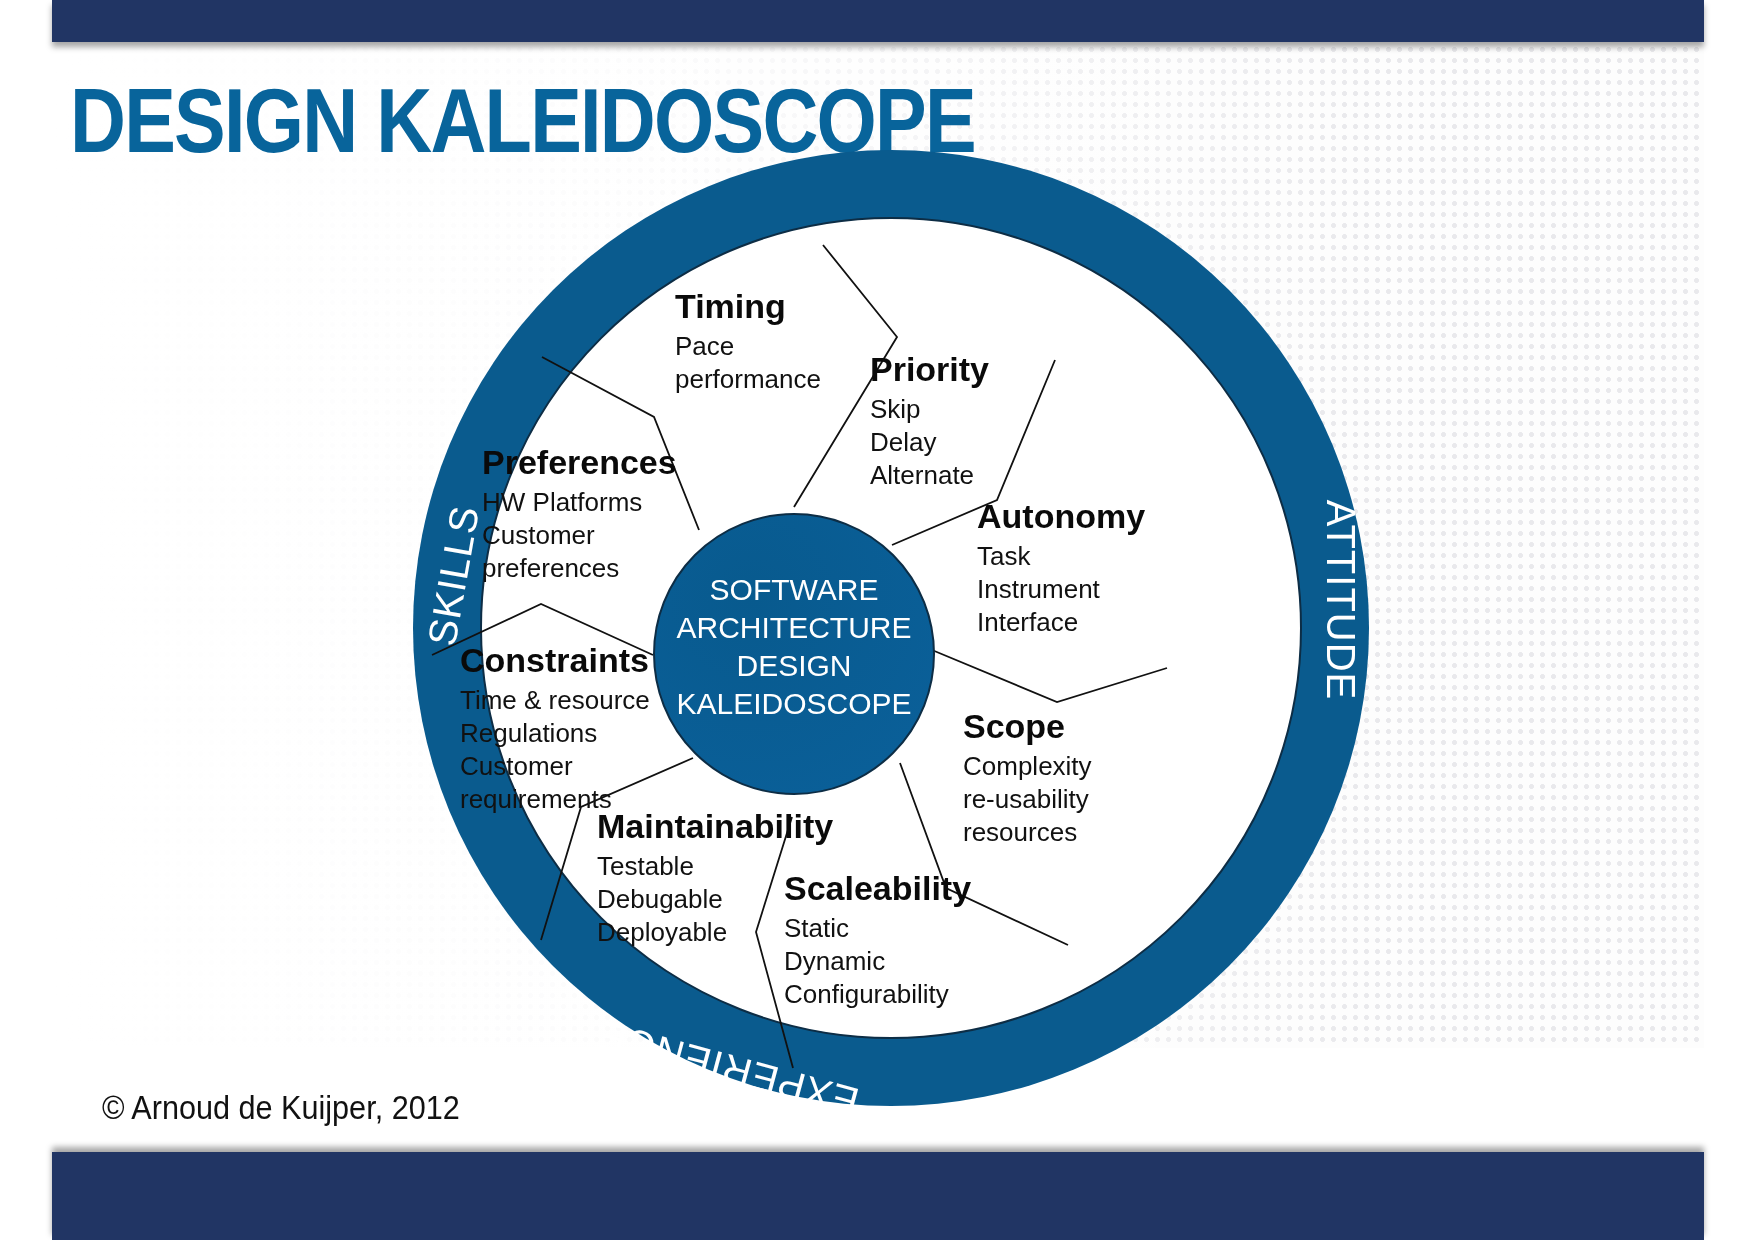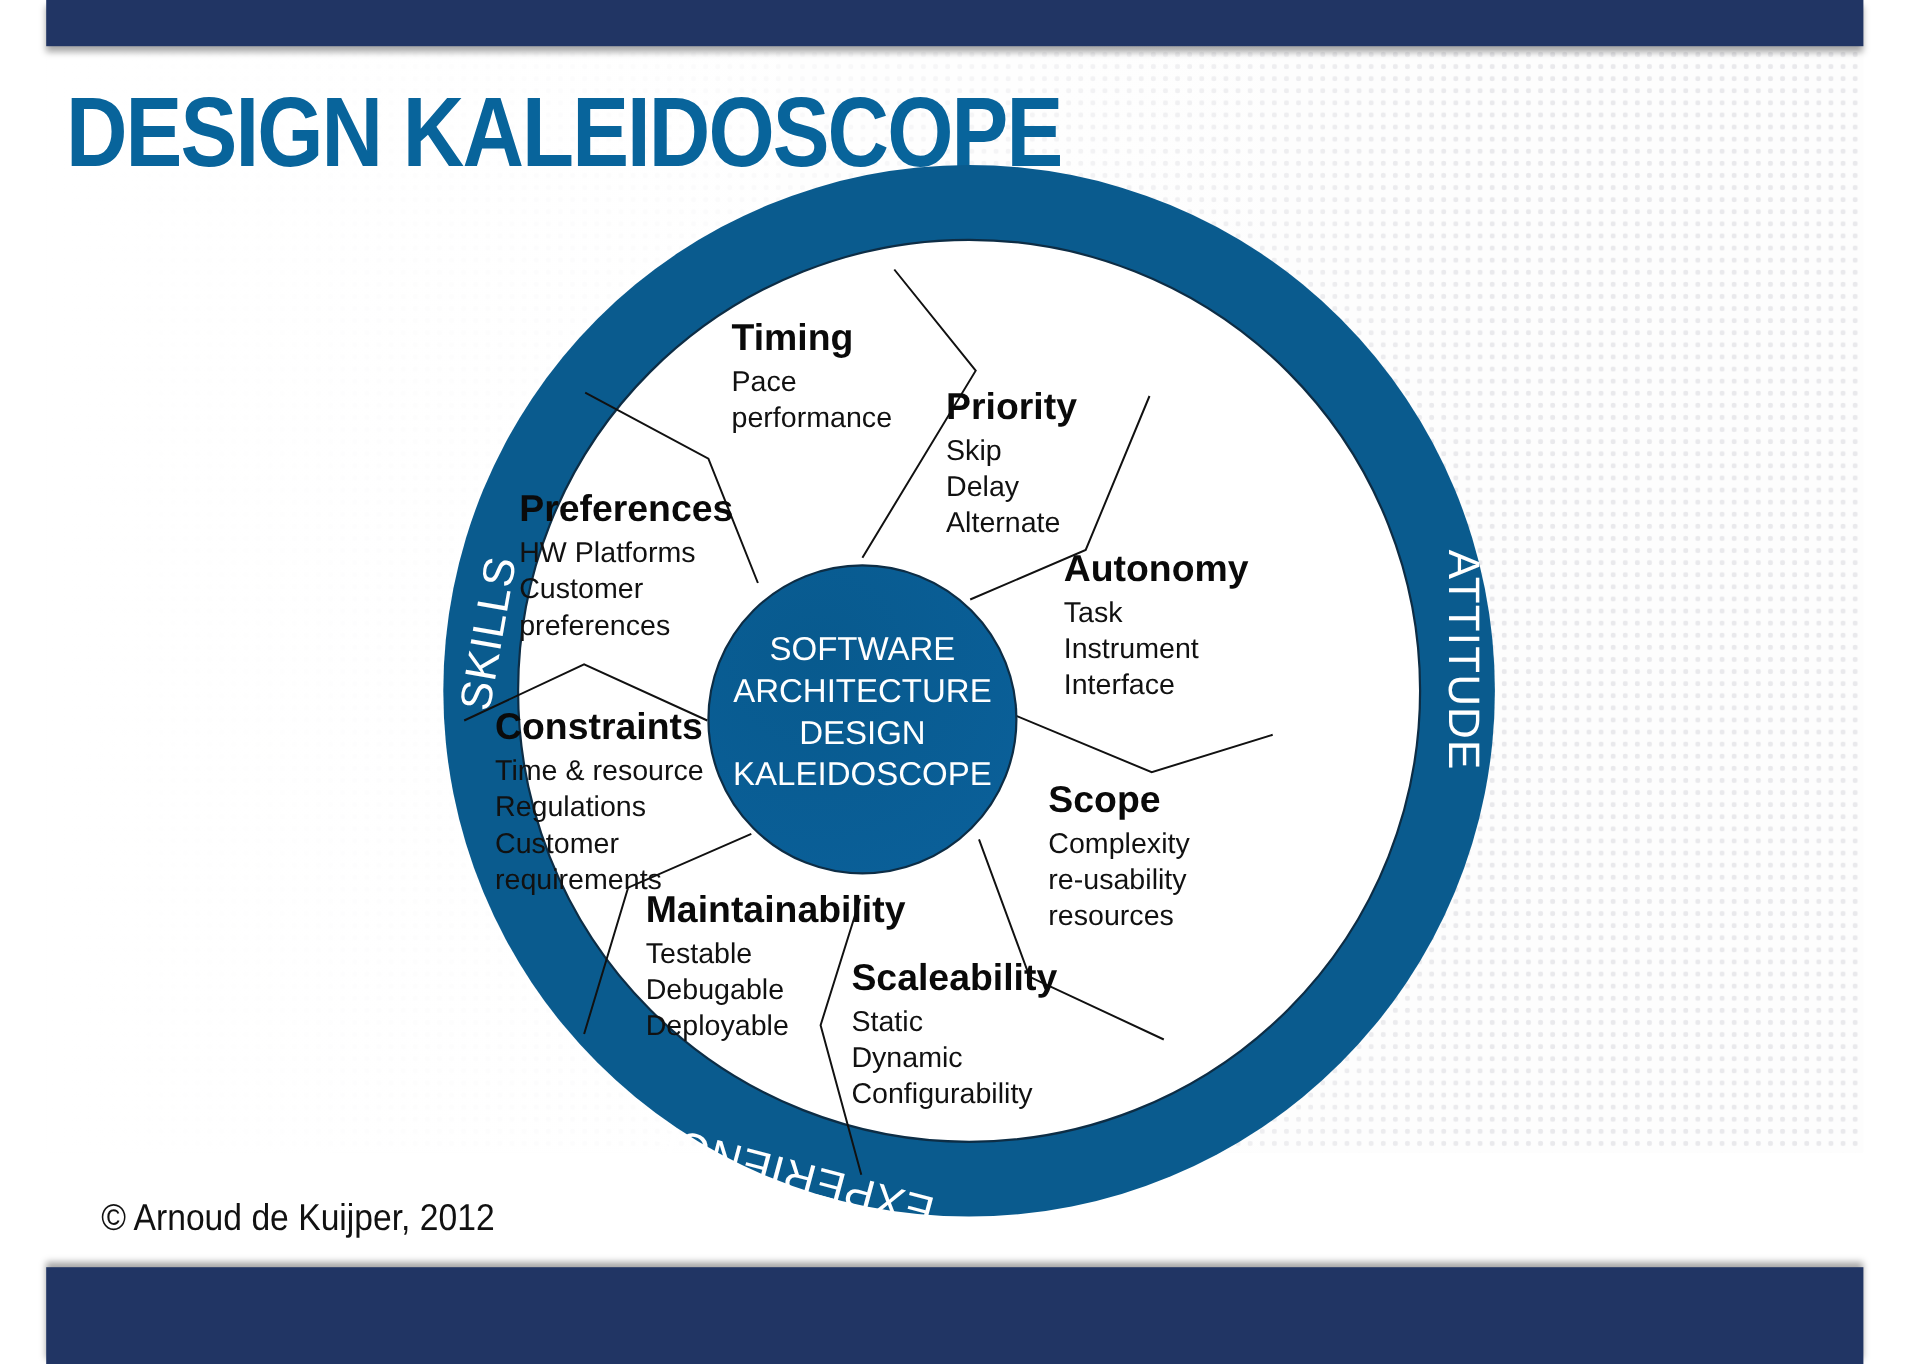--- a/index.html
+++ b/index.html
@@ -1,17 +1,17 @@
 <!DOCTYPE html>
 <html><head>
 <meta charset="utf-8">
 <style>
   html, body { margin:0; padding:0; background:#ffffff; }
   body { width:1755px; height:1240px; position:relative; overflow:hidden; font-family:"Liberation Sans", sans-serif; }
-  .slide { position:absolute; left:42px; top:0; width:1652px; height:1048px; background-color:#fdfdfd;
+  .slide { position:absolute; left:52px; top:0; width:1652px; height:1048px; background-color:#fdfdfd;
     background-image: radial-gradient(circle, #e9e9ec 2.2px, transparent 2.6px);
     background-size: 11px 11px; }
   .slide-fade { position:absolute; left:0; top:0; width:100%; height:100%;
     background: linear-gradient(90deg, rgba(255,255,255,1) 0%, rgba(255,255,255,0.85) 35%, rgba(255,255,255,0) 80%); }
   .top-bar { position:absolute; left:0; top:0; width:100%; height:42px; background:#213564; box-shadow:0 5px 6px rgba(0,0,0,0.35); }
   .bottom-bar { position:absolute; left:0; top:1152px; width:100%; height:88px; background:#213564; box-shadow:0 -5px 6px rgba(0,0,0,0.35); }
   .title { position:absolute; left:18px; top:70px; font-size:90px; font-weight:bold; color:#08649b; letter-spacing:-2px; transform:scaleX(0.86); transform-origin:left top; white-space:nowrap; }
   .author { position:absolute; left:50px; top:1088px; font-size:34px; color:#111; transform:scaleX(0.9); transform-origin:left top; white-space:nowrap; }
   svg.diagram { position:absolute; left:0; top:0; }
   .seg-title { font-family:"Liberation Sans", sans-serif; font-weight:bold; font-size:34px; fill:#0a0a0a; }

